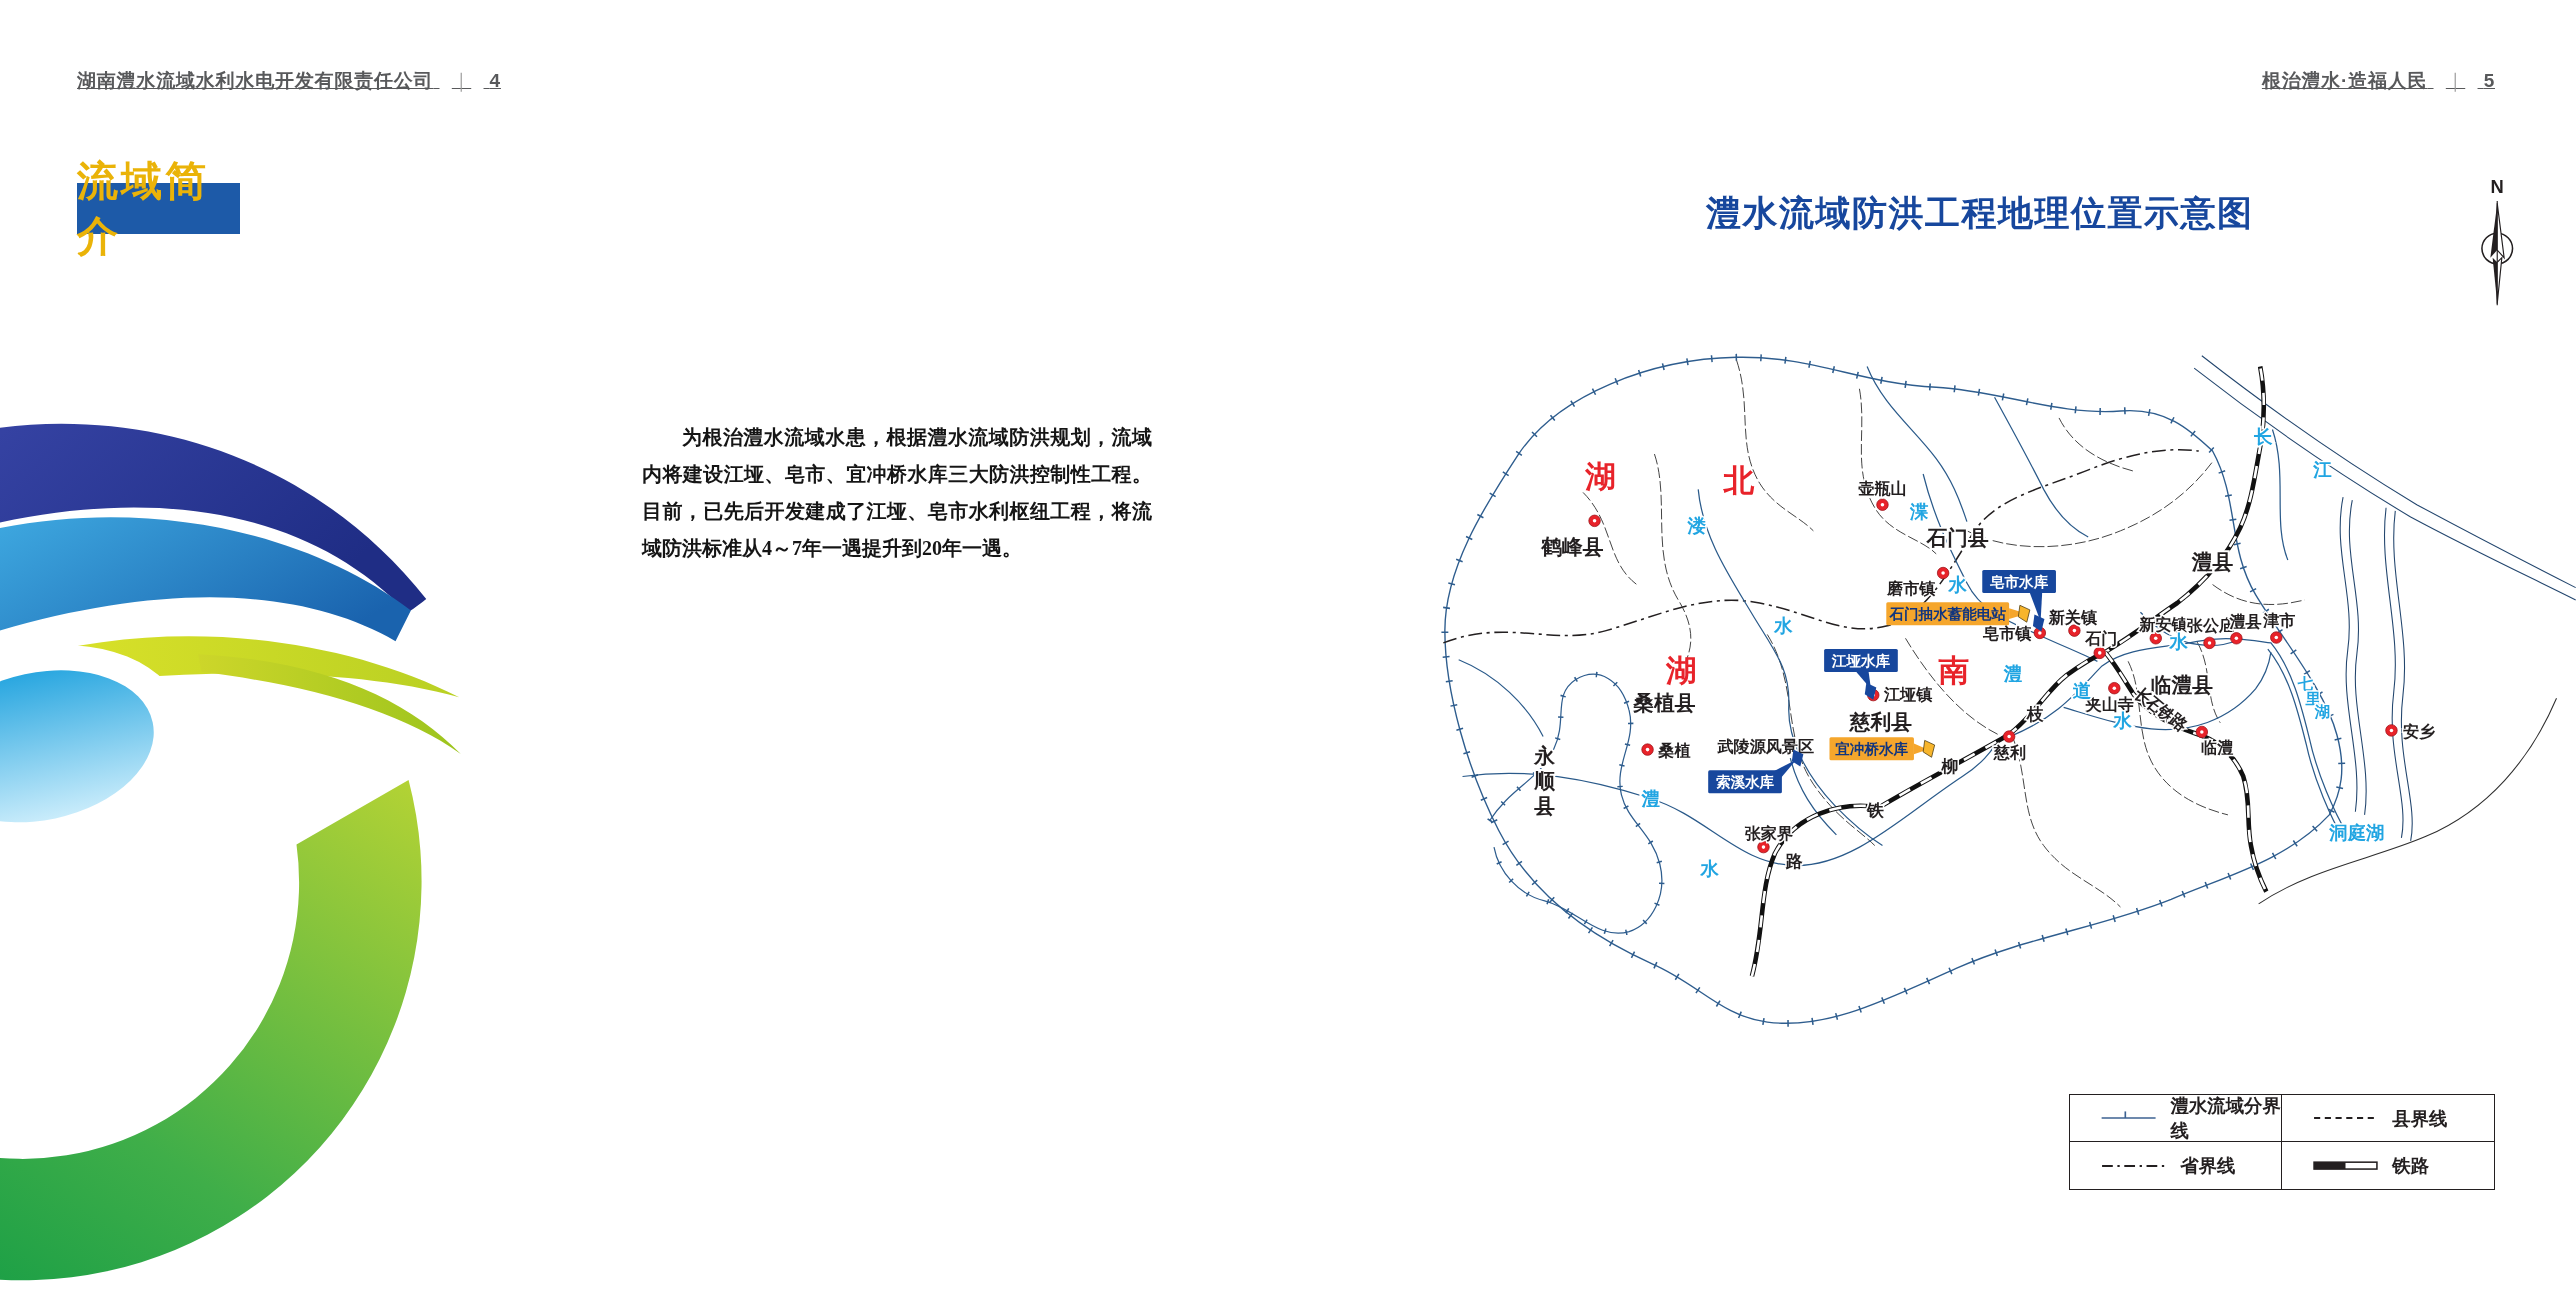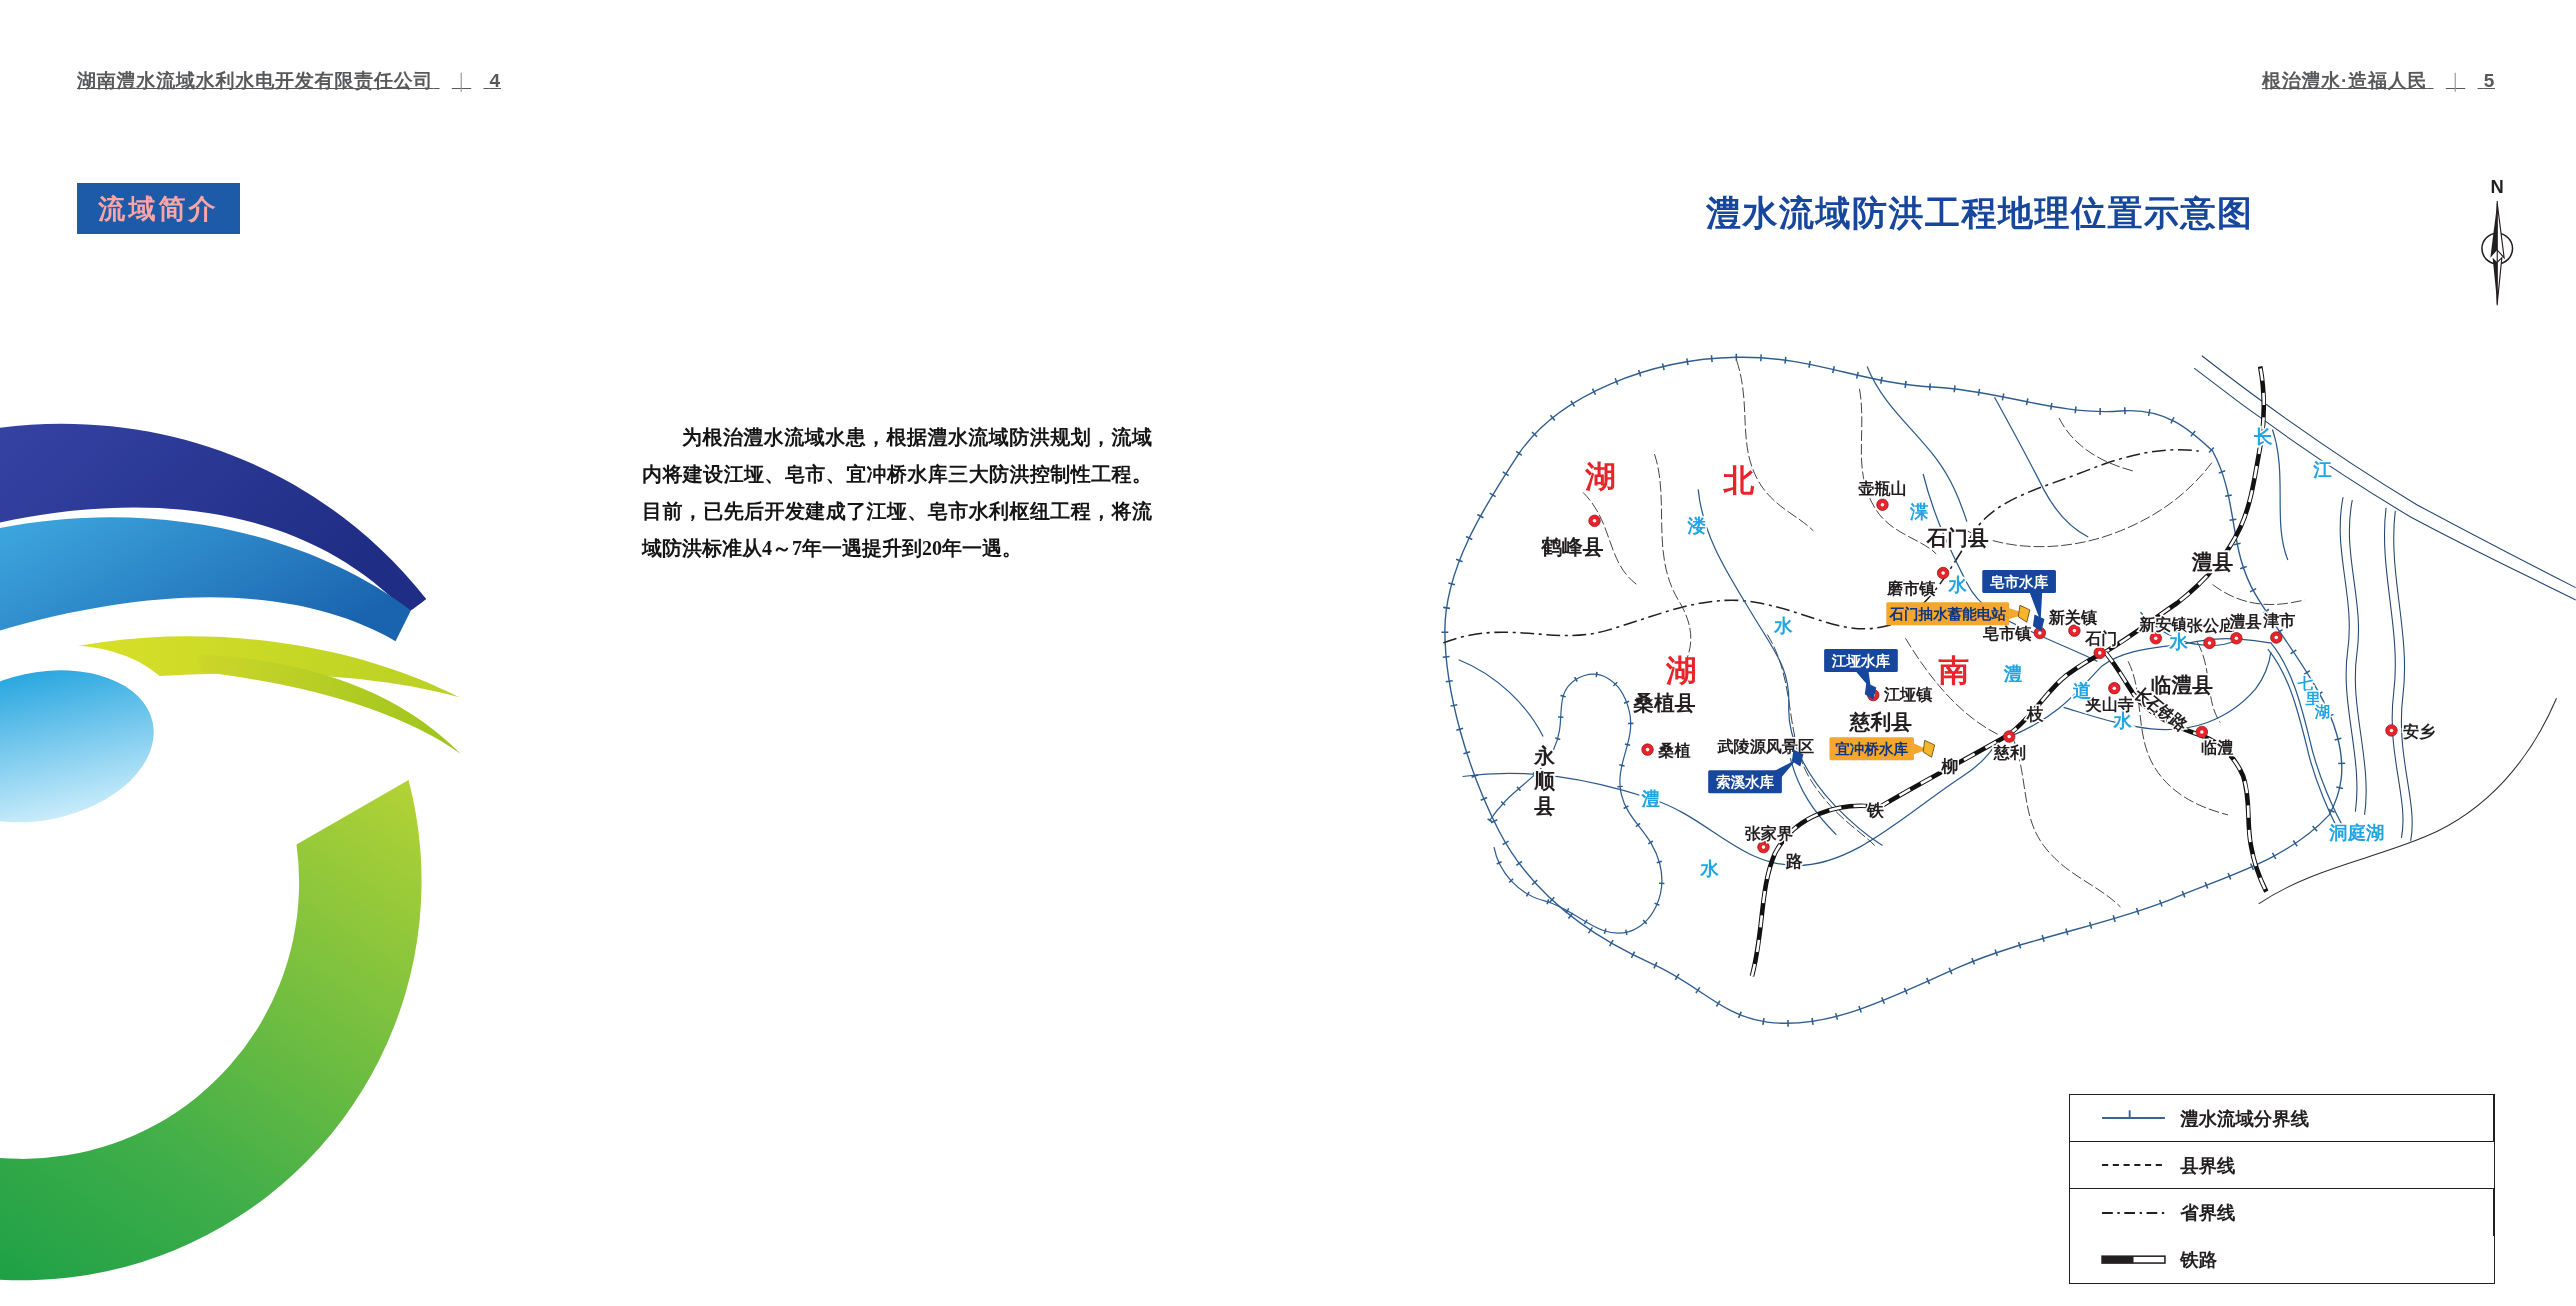--- a/index.html
+++ b/index.html
@@ -7,38 +7,38 @@
     width:2576px;height:1306px;position:relative;background:#ffffff;overflow:hidden;
     font-family:"Liberation Sans","DejaVu Sans",sans-serif;color:#231f20;
   }
   
   .page-header{position:absolute;top:68px;font-size:19px;font-weight:bold;color:#58595b;letter-spacing:0.8px;white-space:nowrap;text-decoration:underline;}
   .page-header .divider{color:#9a9a9a;margin:0 12.3px;font-weight:normal;}
   .header-left{left:77px;}
   .header-right{right:81px;text-align:right;}
   
   .section-badge{
-    position:absolute;left:77px;top:183px;width:163px;height:51px;background:#1d5aa8;color:#fca5a5;
-    display:flex;align-items:center;justify-content:center;font-size:27px;font-weight:bold;letter-spacing:3.1px;
+    position:absolute;left:77px;top:183px;width:163px;height:51px;background:#1d5aa8;color:#eab308;
+    display:flex;align-items:center;justify-content:center;font-size:41px;font-weight:bold;letter-spacing:3.1px;
   }
   .body-text{
     position:absolute;left:642px;top:419px;width:510px;
     font-family:"Liberation Serif","DejaVu Serif",serif;
     font-size:20px;line-height:37px;font-weight:bold;color:#151515;text-align:justify;
   }
   .body-text p{margin:0 0 37px 0;text-indent:2em;}
   .logo-wrap{position:absolute;left:0;top:407px;width:507px;height:899px;overflow:hidden;}
   
   .map-title{position:absolute;left:1706px;top:190px;font-size:35px;font-weight:bold;color:#17479d;letter-spacing:1.5px;white-space:nowrap;}
   .compass{position:absolute;left:2471px;top:175px;}
   .map-svg{position:absolute;left:1420px;top:322px;}
   
   .legend{position:absolute;left:2069px;top:1094px;width:426px;border:1.5px solid #231f20;background:#fff;box-sizing:border-box;}
   .legend-title{height:48px;border-bottom:1.5px solid #231f20;display:flex;align-items:center;justify-content:center;font-size:21.5px;font-weight:bold;letter-spacing:4.6px;}
-  .legend-grid{display:grid;grid-template-columns:1fr;}
+  .legend-grid{display:grid;grid-template-columns:1fr 1fr;}
   .legend-cell{height:47px;display:flex;align-items:center;padding-left:29px;gap:12.3px;box-sizing:border-box;font-size:18.4px;font-weight:bold;}
   .legend-cell.col0{border-right:1.5px solid #231f20;}
   .legend-cell.row0{border-bottom:1.5px solid #231f20;}
   
   .map-svg text{font-family:"Liberation Sans","DejaVu Sans",sans-serif;text-anchor:middle;}
   .t-prov{fill:#e8232a;font-size:40px;font-weight:bold;}
   .t-county{fill:#231f20;font-size:27px;font-weight:bold;stroke:#fff;stroke-width:5px;paint-order:stroke;}
   .t-city{fill:#231f20;font-size:21px;font-weight:bold;stroke:#fff;stroke-width:4px;paint-order:stroke;}
   .t-river{fill:#21a5e2;font-size:24px;font-weight:bold;stroke:#fff;stroke-width:4px;paint-order:stroke;}
   .t-rail{fill:#231f20;font-size:22px;font-weight:bold;stroke:#fff;stroke-width:4px;paint-order:stroke;}

